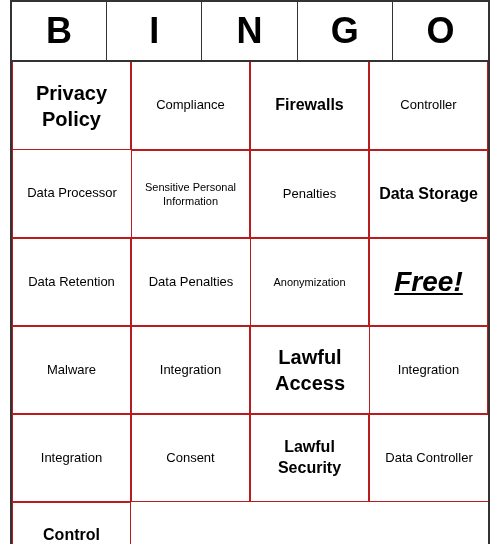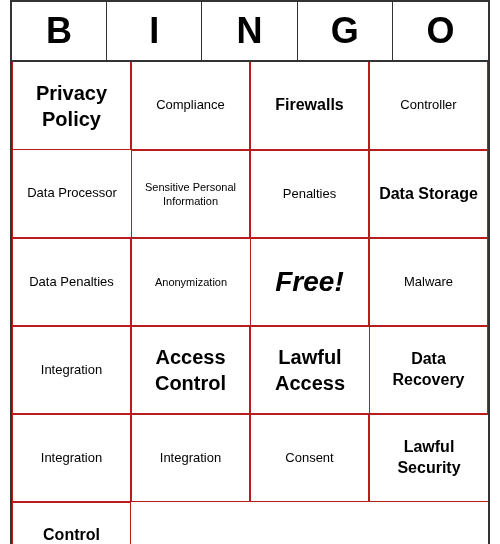--- a/index.html
+++ b/index.html
@@ -59,20 +59,21 @@
       font-weight: bold;
     }
     .bingo-cell-medium {
       font-size: 16px;
       font-weight: bold;
     }
     .bingo-cell-free {
       font-size: 28px;
       font-weight: bold;
       font-style: italic;
+      text-decoration: underline;
     }
     .bingo-cell-small {
       font-size: 11px;
     }
   </style>
 </head>
 <body>
 
 <div class="bingo-card">
   <div class="bingo-header">
@@ -101,52 +102,52 @@
       <div class="bingo-cell bingo-cell-small">
         <span>Sensitive Personal Information</span>
       </div>
       <div class="bingo-cell">
         <span>Penalties</span>
       </div>
       <div class="bingo-cell bingo-cell-medium">
         <span>Data Storage</span>
       </div>
       <div class="bingo-cell">
+        <span>Data Retention</span>
+      </div>
+      <div class="bingo-cell">
         <span>Data Penalties</span>
       </div>
       <div class="bingo-cell bingo-cell-small">
         <span>Anonymization</span>
       </div>
       <div class="bingo-cell bingo-cell-free">
         <span>Free!</span>
       </div>
       <div class="bingo-cell">
         <span>Malware</span>
       </div>
       <div class="bingo-cell">
         <span>Integration</span>
       </div>
       <div class="bingo-cell bingo-cell-large">
-        <span>Access Control</span>
-      </div>
-      <div class="bingo-cell bingo-cell-large">
         <span>Lawful Access</span>
-      </div>
-      <div class="bingo-cell bingo-cell-medium">
-        <span>Data Recovery</span>
       </div>
       <div class="bingo-cell">
         <span>Integration</span>
       </div>
       <div class="bingo-cell">
         <span>Integration</span>
       </div>
       <div class="bingo-cell">
         <span>Consent</span>
       </div>
       <div class="bingo-cell bingo-cell-medium">
         <span>Lawful Security</span>
       </div>
+      <div class="bingo-cell">
+        <span>Data Controller</span>
+      </div>
       <div class="bingo-cell bingo-cell-medium">
         <span>Control Report</span>
       </div>
     </div>
 </div>
 
 </body></html>

